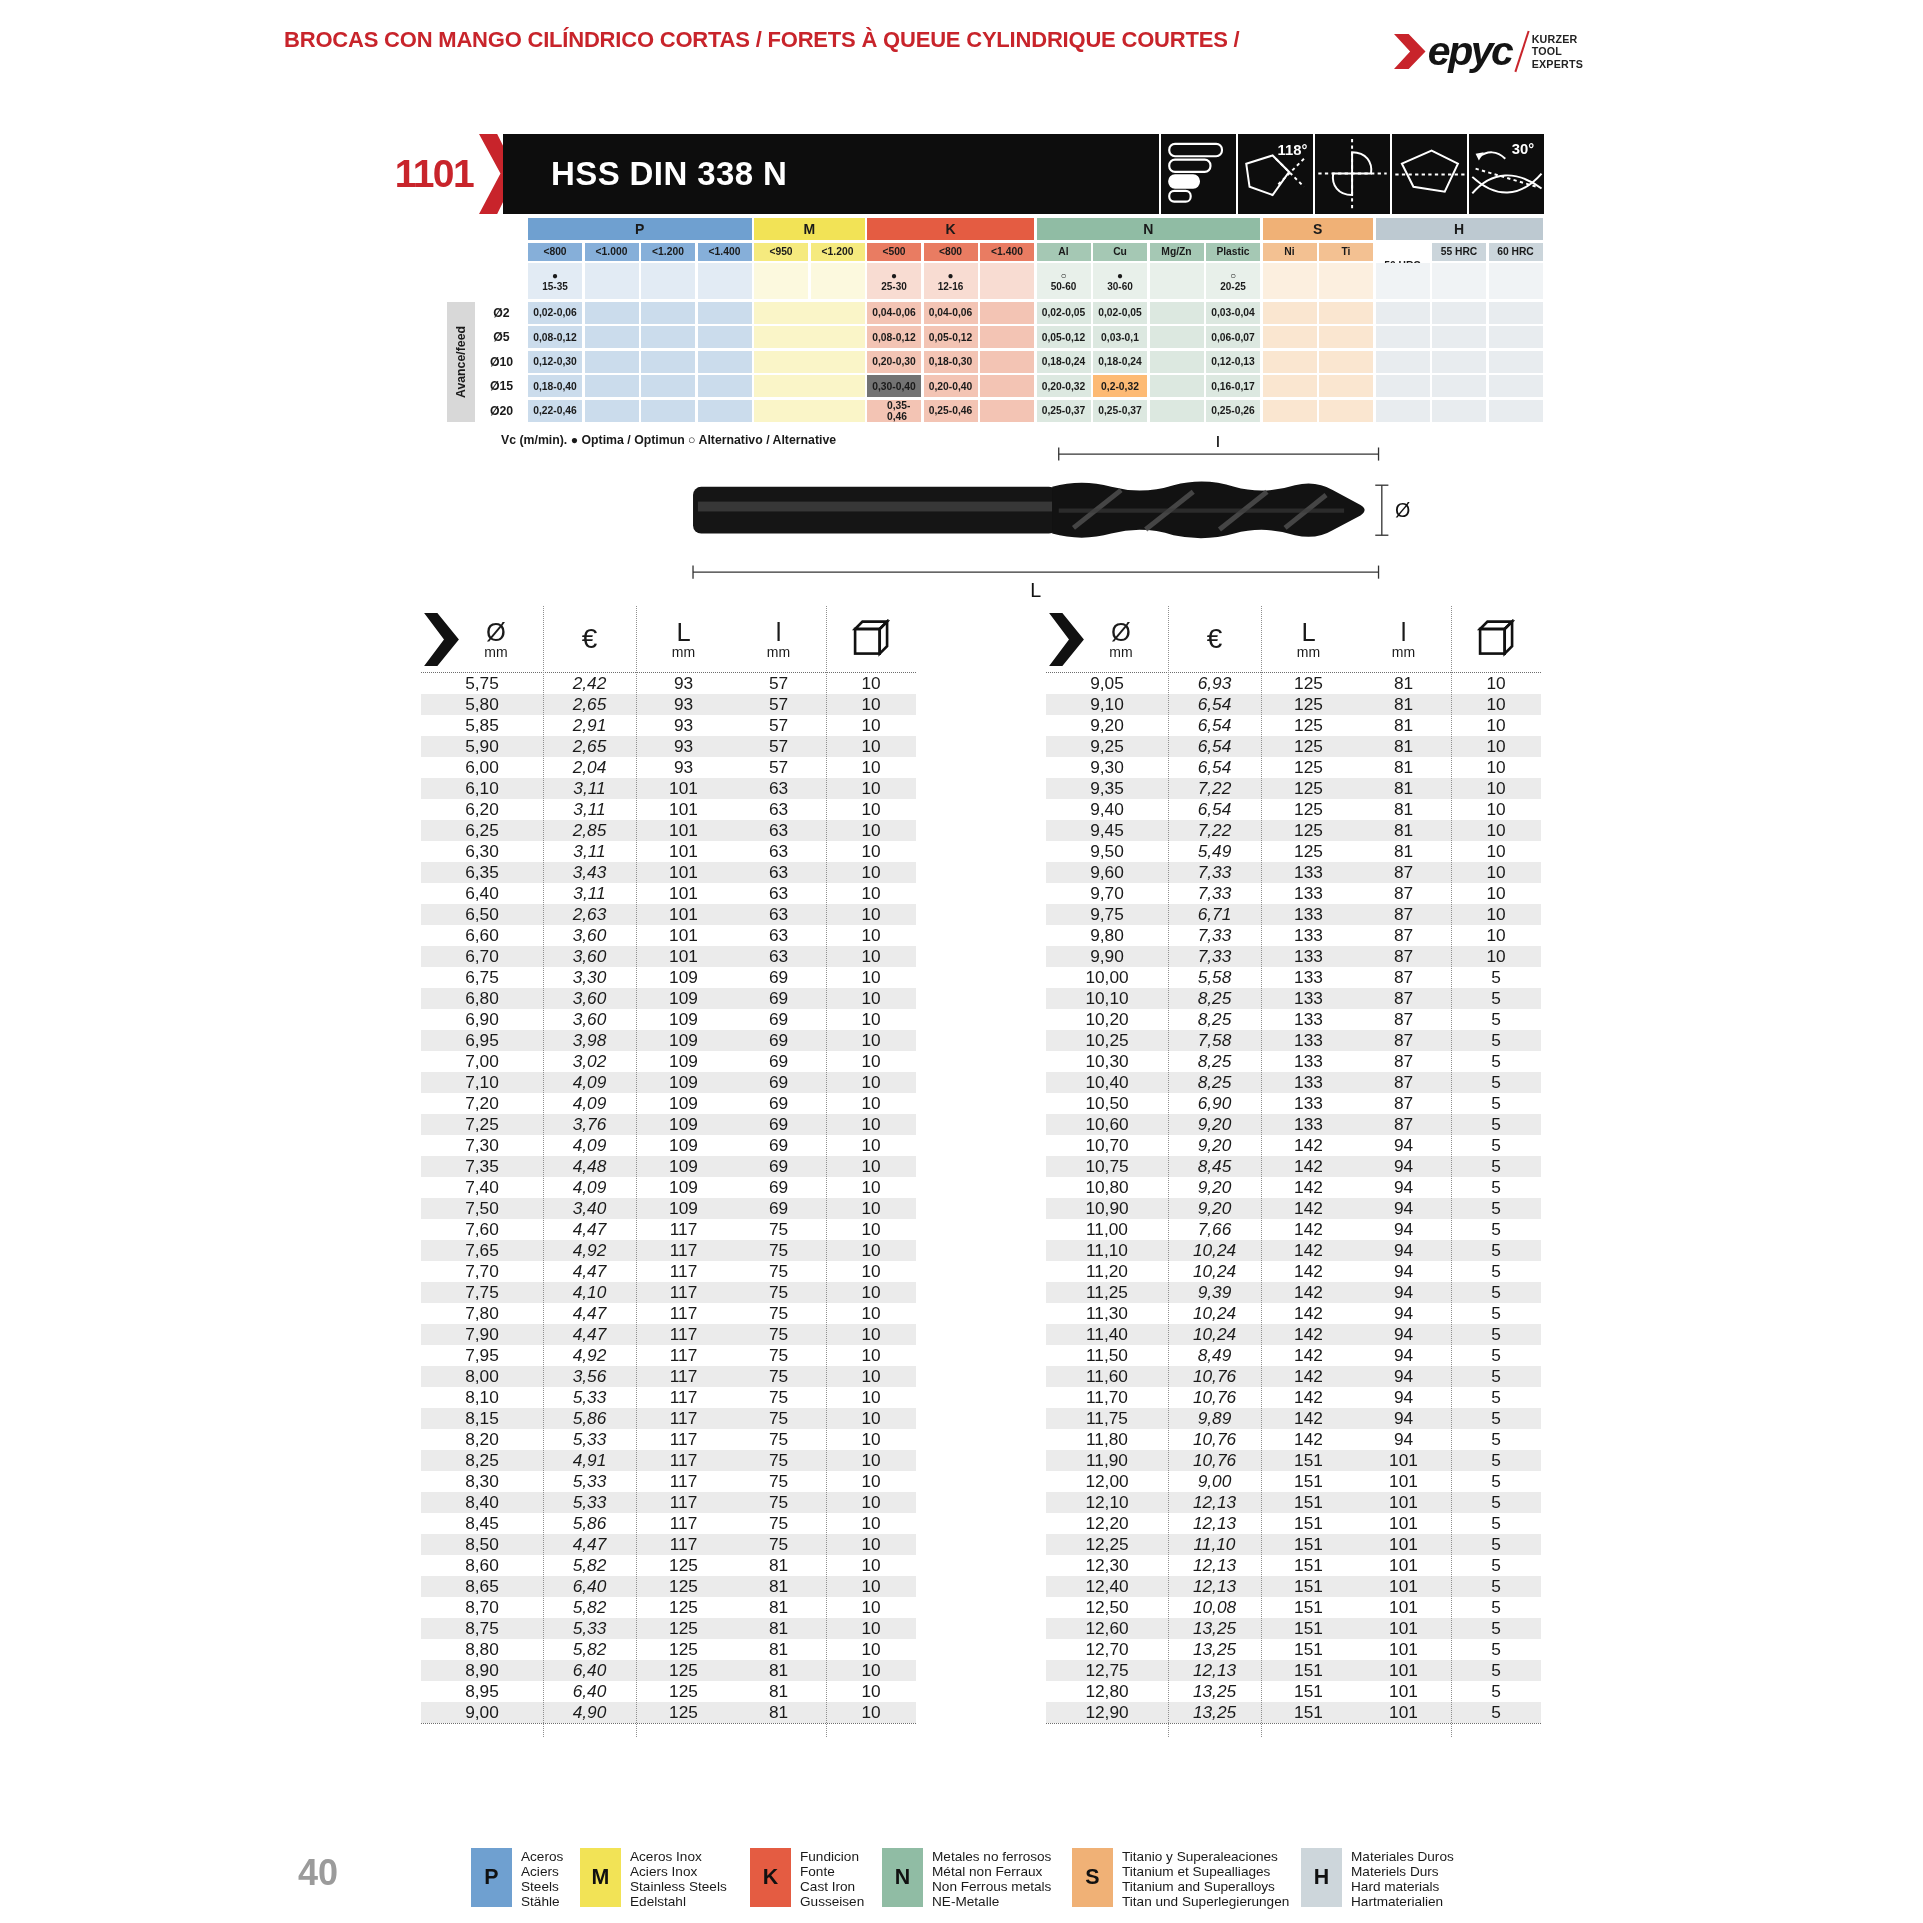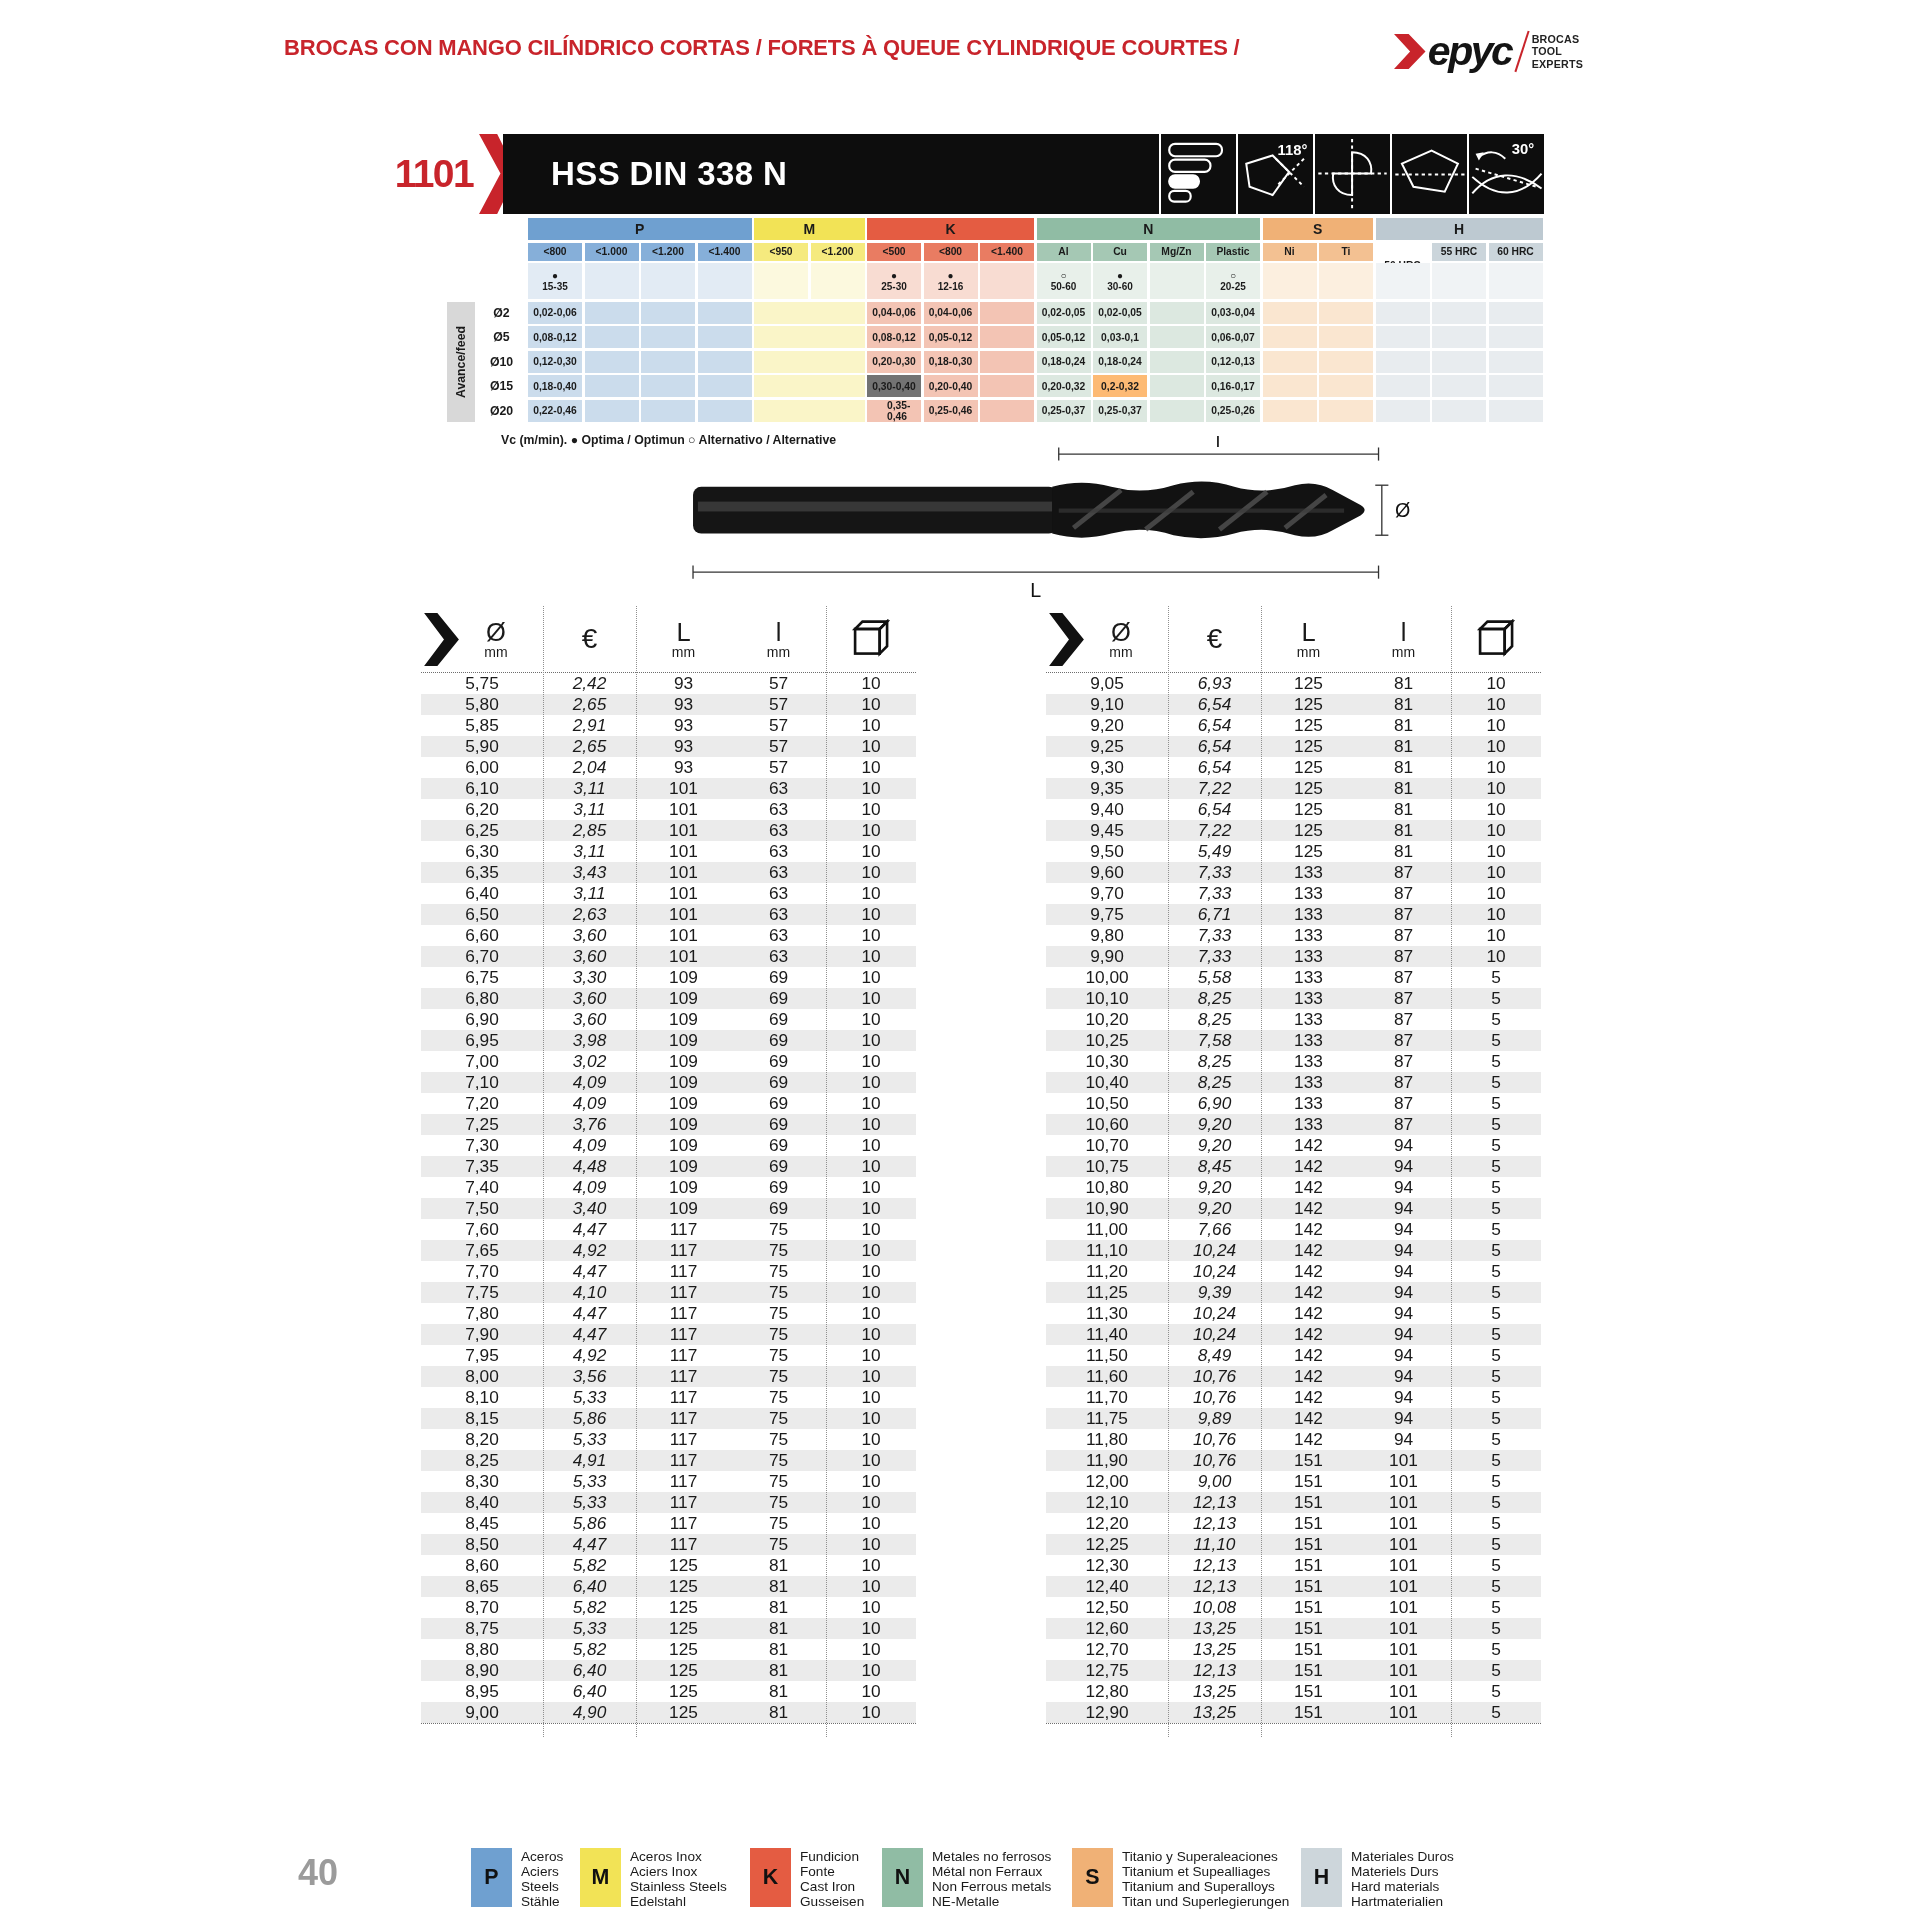--- a/index.html
+++ b/index.html
@@ -1,20 +1,20 @@
 <!DOCTYPE html>
 <html style="font-size:13px"><head>
 <meta charset="utf-8">
 <style>
   html,body{margin:0;padding:0;background:#fff;}
   #page{position:relative;width:1924px;height:1924px;background:#fff;overflow:hidden;
         font-family:"Liberation Sans","DejaVu Sans",sans-serif;color:#1a1a1a;}
 
   
-  .title-block{position:absolute;left:284px;top:33px;}
+  .title-block{position:absolute;left:284px;top:25px;}
   .title-line{color:#C8242B;font-weight:bold;font-size:22px;line-height:30px;letter-spacing:-0.2px;}
   .logo{position:absolute;left:1394px;top:25px;width:189px;height:58px;}
   .logo-row{display:flex;align-items:center;}
   .logo-word{font-size:41px;font-weight:bold;font-style:italic;letter-spacing:-2.5px;color:#141414;margin-left:1.6px;}
   .logo-slash{width:2.5px;height:43px;background:#C8242B;transform:rotate(18deg);margin:0 8.2px 0 10px;}
   .logo-tag{font-size:10.7px;font-weight:bold;color:#222;line-height:12.3px;letter-spacing:0.2px;}
 
   
   .prod-code{position:absolute;left:374px;top:152px;width:99px;text-align:right;
              color:#C8242B;font-size:39px;font-weight:bold;letter-spacing:-1.6px;}
@@ -77,21 +77,21 @@
   </div>
 
   <div class="logo">
     <div class="logo-row">
       <svg width="36" height="53" viewBox="0 0 44 64">
         <polygon points="0,8 20,8 43,32 20,56 0,56 22,32" fill="#C8242B"></polygon>
       </svg>
       <span class="logo-word">epyc</span>
       <div class="logo-slash"></div>
       <div class="logo-tag">
-        <div>BROCAS</div>
+        <div>KURZER</div>
         <div>TOOL</div>
         <div>EXPERTS</div>
       </div>
     </div>
   </div>
 
   <div class="prod-code">1101</div>
   <svg class="prod-chevron" width="38" height="80" viewBox="0 0 46 97">
     <polygon points="0,0 22,0 46,48 22,97 0,97 26,48" fill="#C8242B"></polygon>
   </svg>

